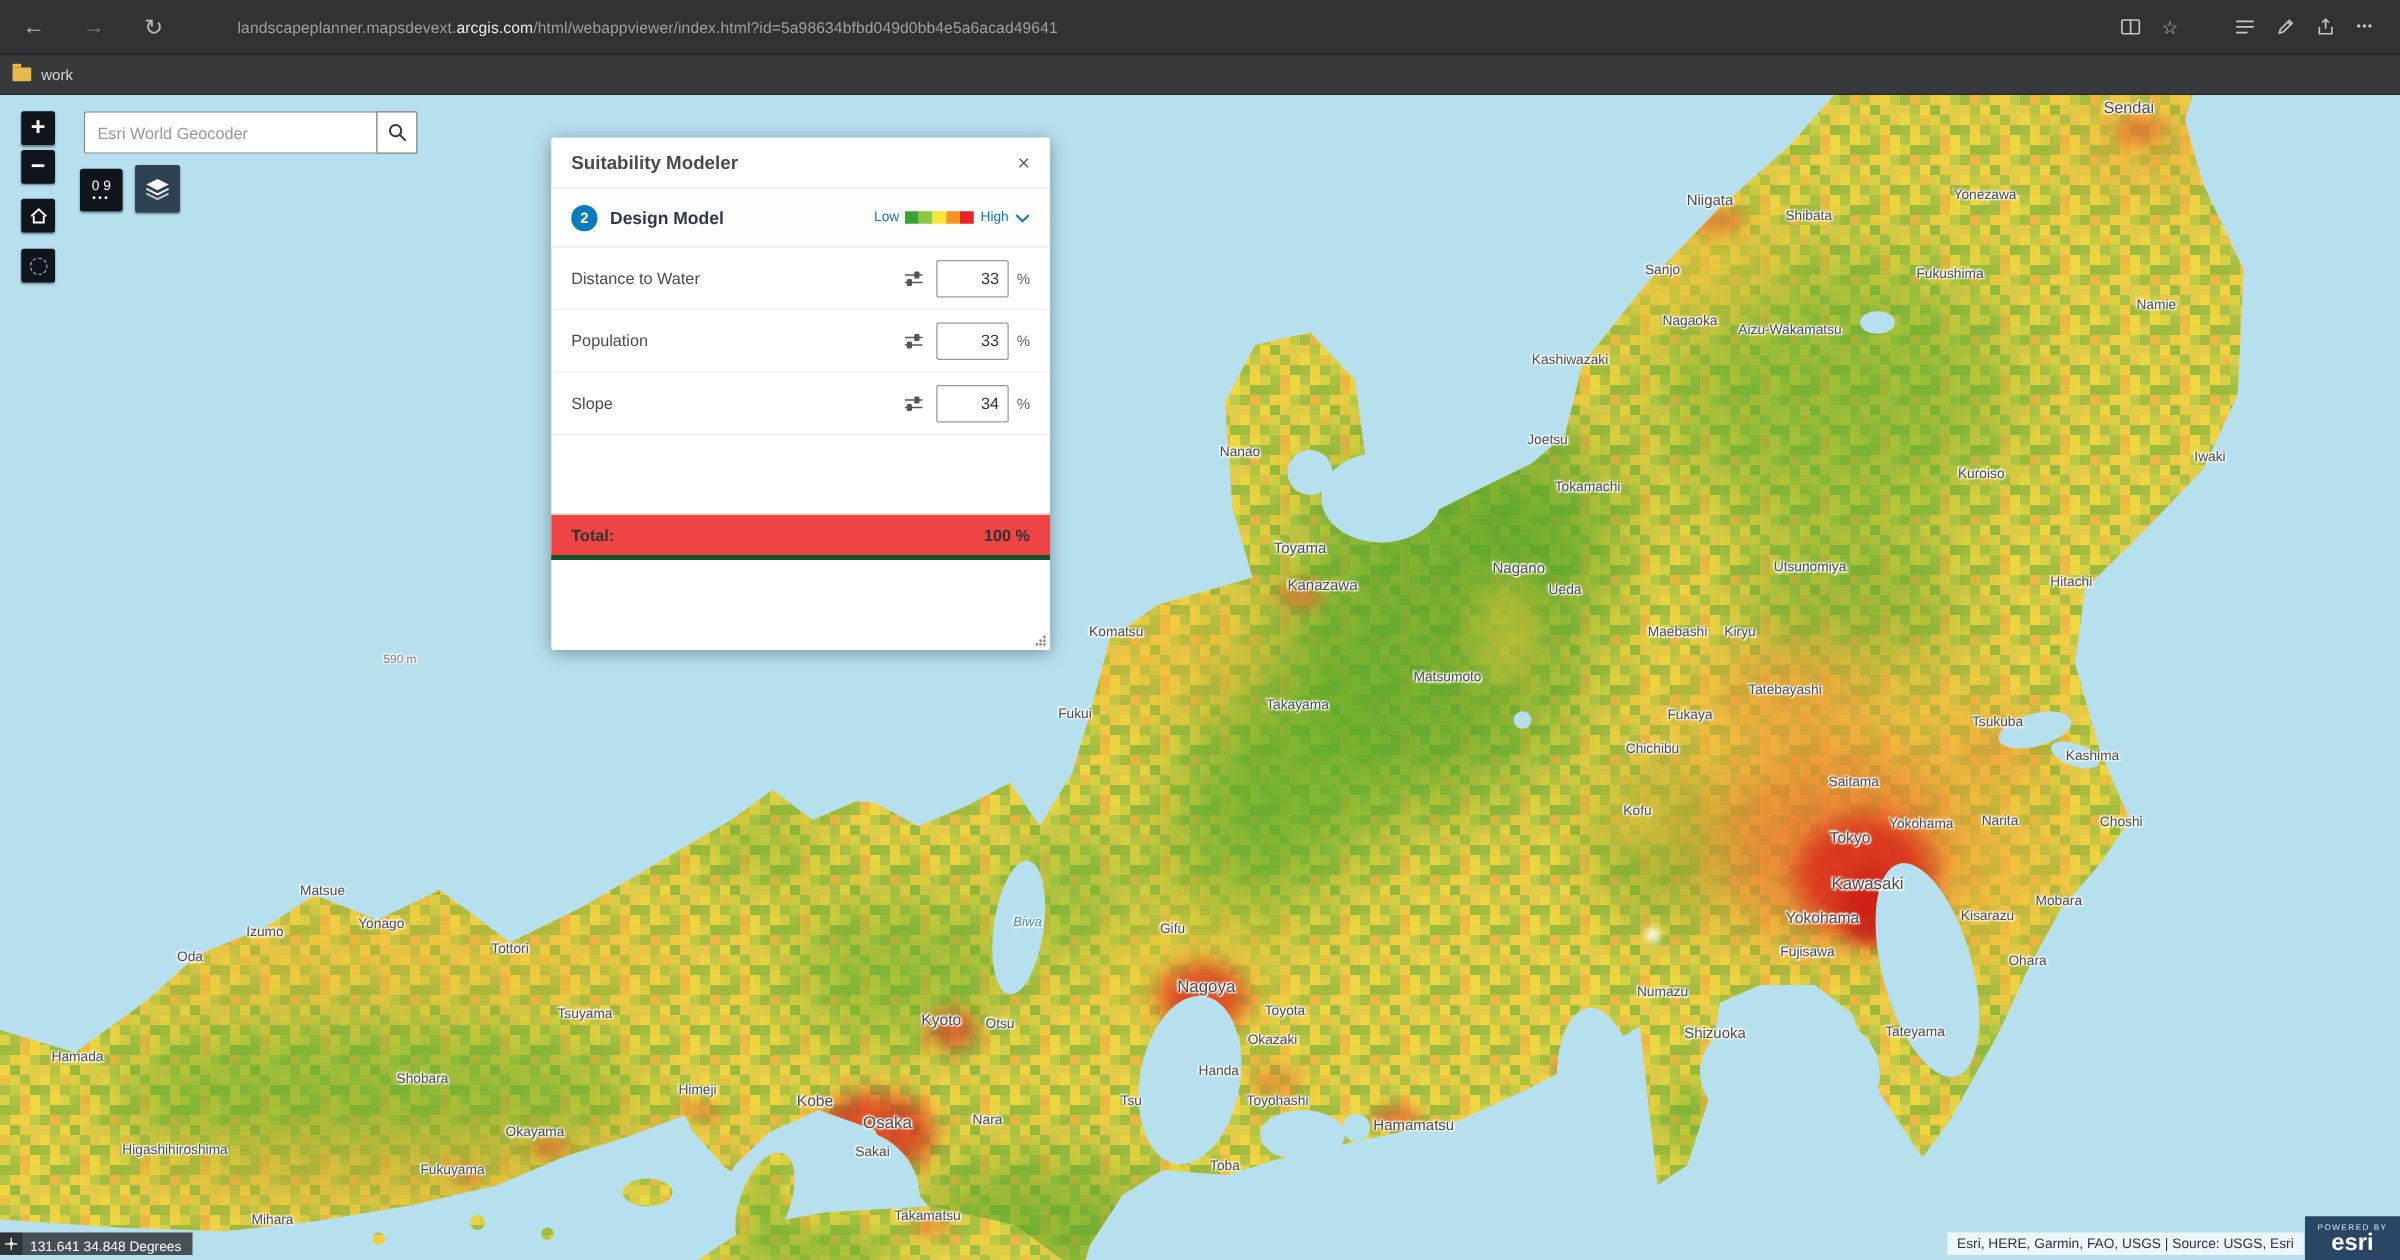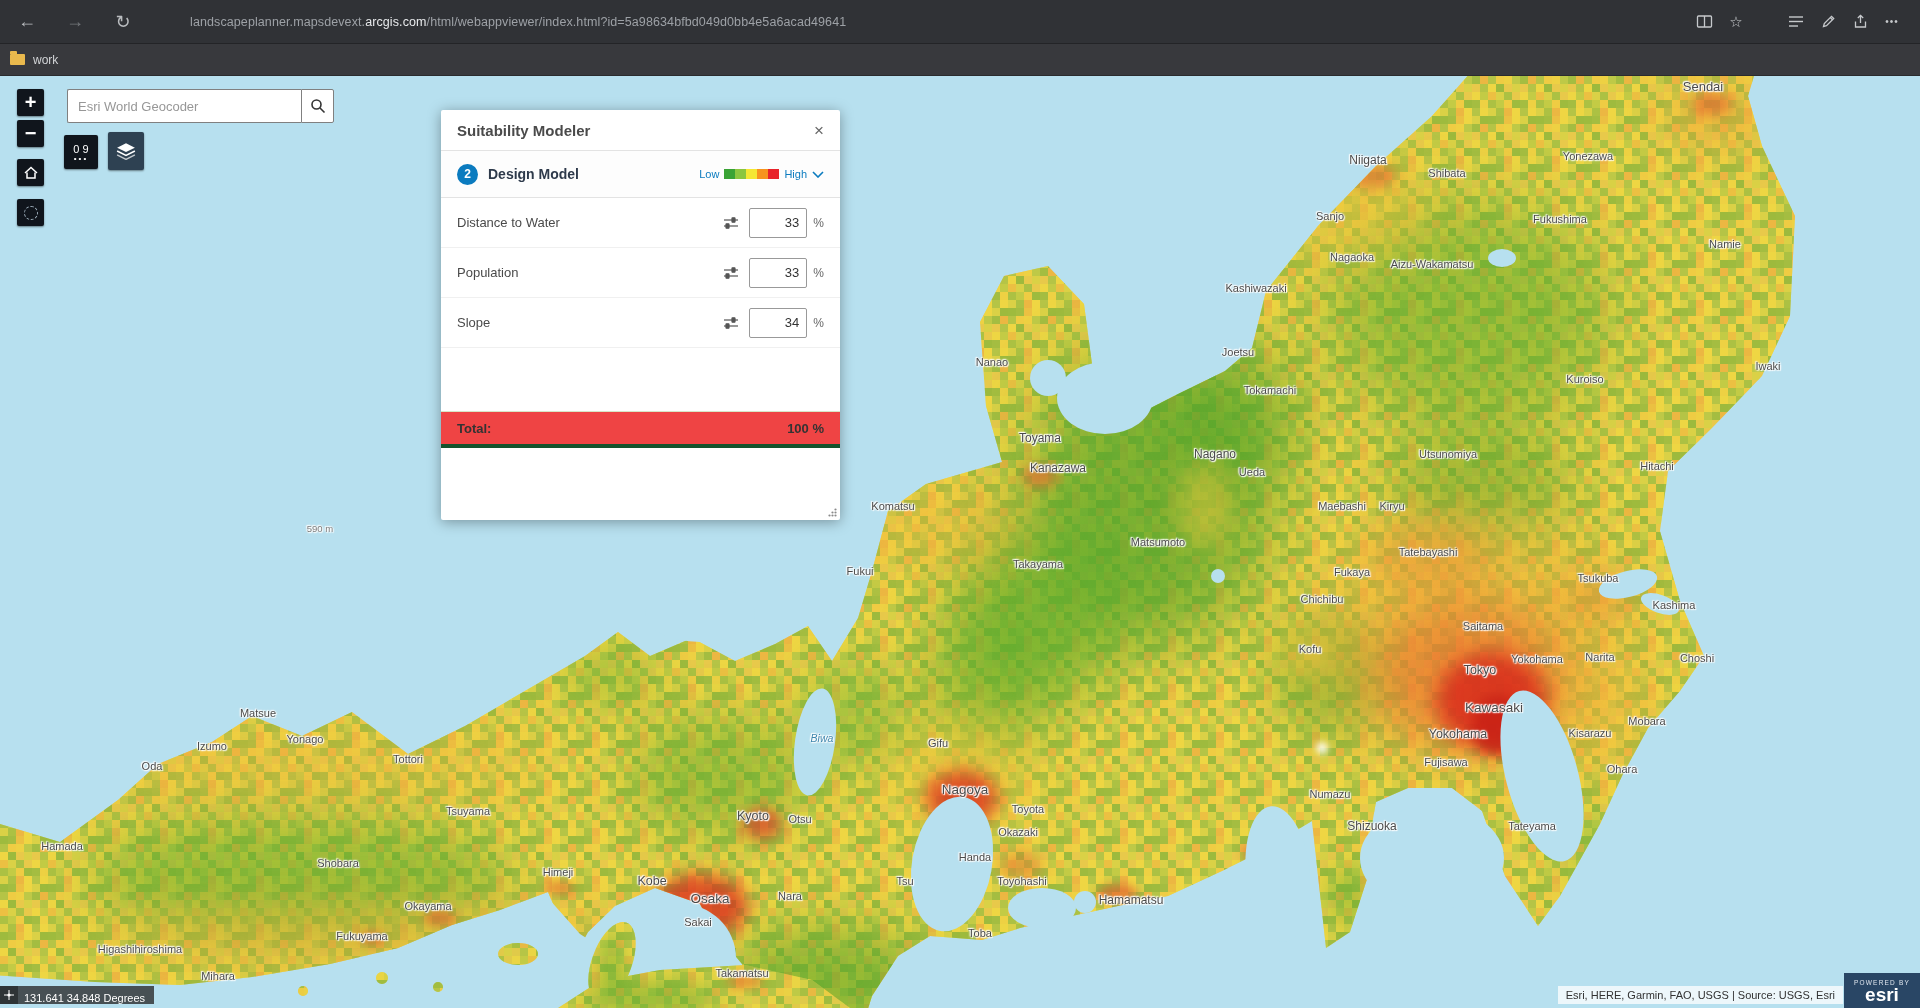--- a/index.html
+++ b/index.html
@@ -337,21 +337,21 @@
         <span class="maplabel" style="left: 975px; top: 781px;">Handa</span>
         <span class="maplabel" style="left: 952px; top: 857px; margin-left: 28px;">Toba</span>
         <span class="maplabel" style="left: 800px; top: 743px;">Otsu</span>
         <span class="maplabel" style="left: 790px; top: 820px;">Nara</span>
         <span class="maplabel" style="left: 698px; top: 846px;">Sakai</span>
         <span class="maplabel" style="left: 558px; top: 796px;">Himeji</span>
         <span class="maplabel" style="left: 742px; top: 897px;">Takamatsu</span>
         <span class="maplabel" style="left: 428px; top: 830px;">Okayama</span>
         <span class="maplabel" style="left: 362px; top: 860px;">Fukuyama</span>
         <span class="maplabel" style="left: 218px; top: 900px;">Mihara</span>
-        <span class="maplabel" style="left: 120px; top: 873px; padding-left: 40px;">Higashihiroshima</span>
+        <span class="maplabel" style="left: 120px; top: 844px; padding-left: 40px;">Higashihiroshima</span>
         <span class="maplabel" style="left: 468px; top: 735px;">Tsuyama</span>
         <span class="maplabel" style="left: 338px; top: 787px;">Shobara</span>
         <span class="maplabel" style="left: 258px; top: 637px;">Matsue</span>
         <span class="maplabel" style="left: 305px; top: 663px;">Yonago</span>
         <span class="maplabel" style="left: 212px; top: 670px;">Izumo</span>
         <span class="maplabel" style="left: 152px; top: 690px;">Oda</span>
         <span class="maplabel" style="left: 62px; top: 770px;">Hamada</span>
         <span class="maplabel" style="left: 408px; top: 683px;">Tottori</span>
         <span class="maplabel water" style="left: 822px; top: 662px; font-size: 10.5px;">Biwa</span>
         <span class="maplabel elev" style="left: 320px; top: 452px; font-size: 9.5px;">590 m</span>

